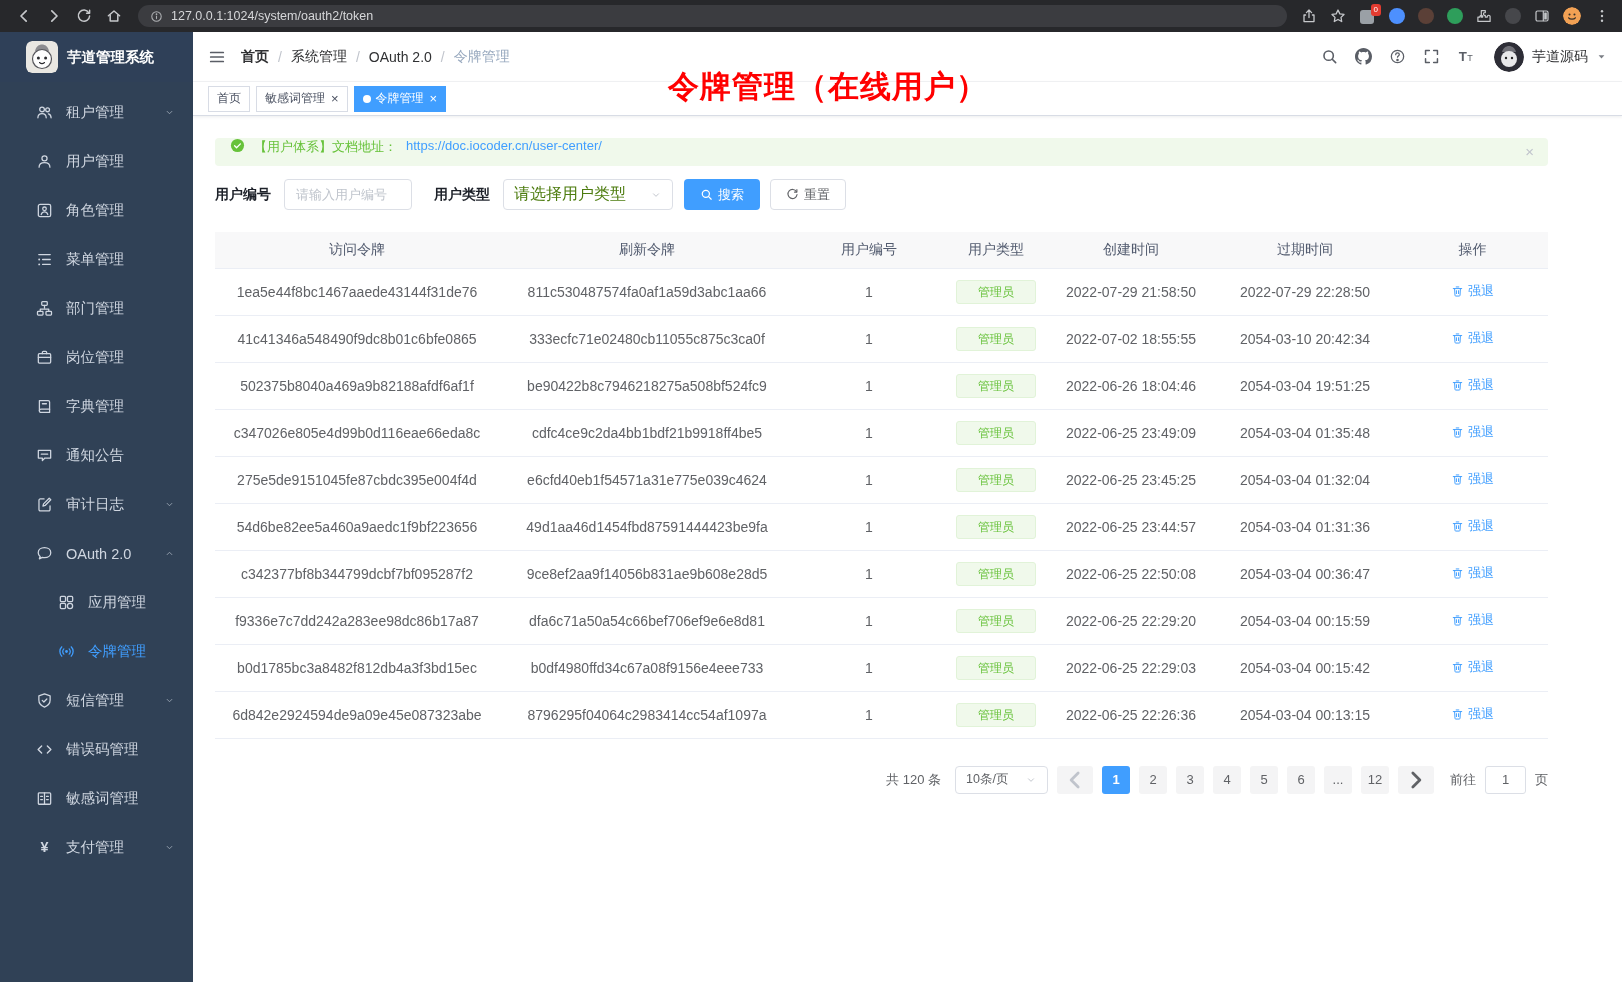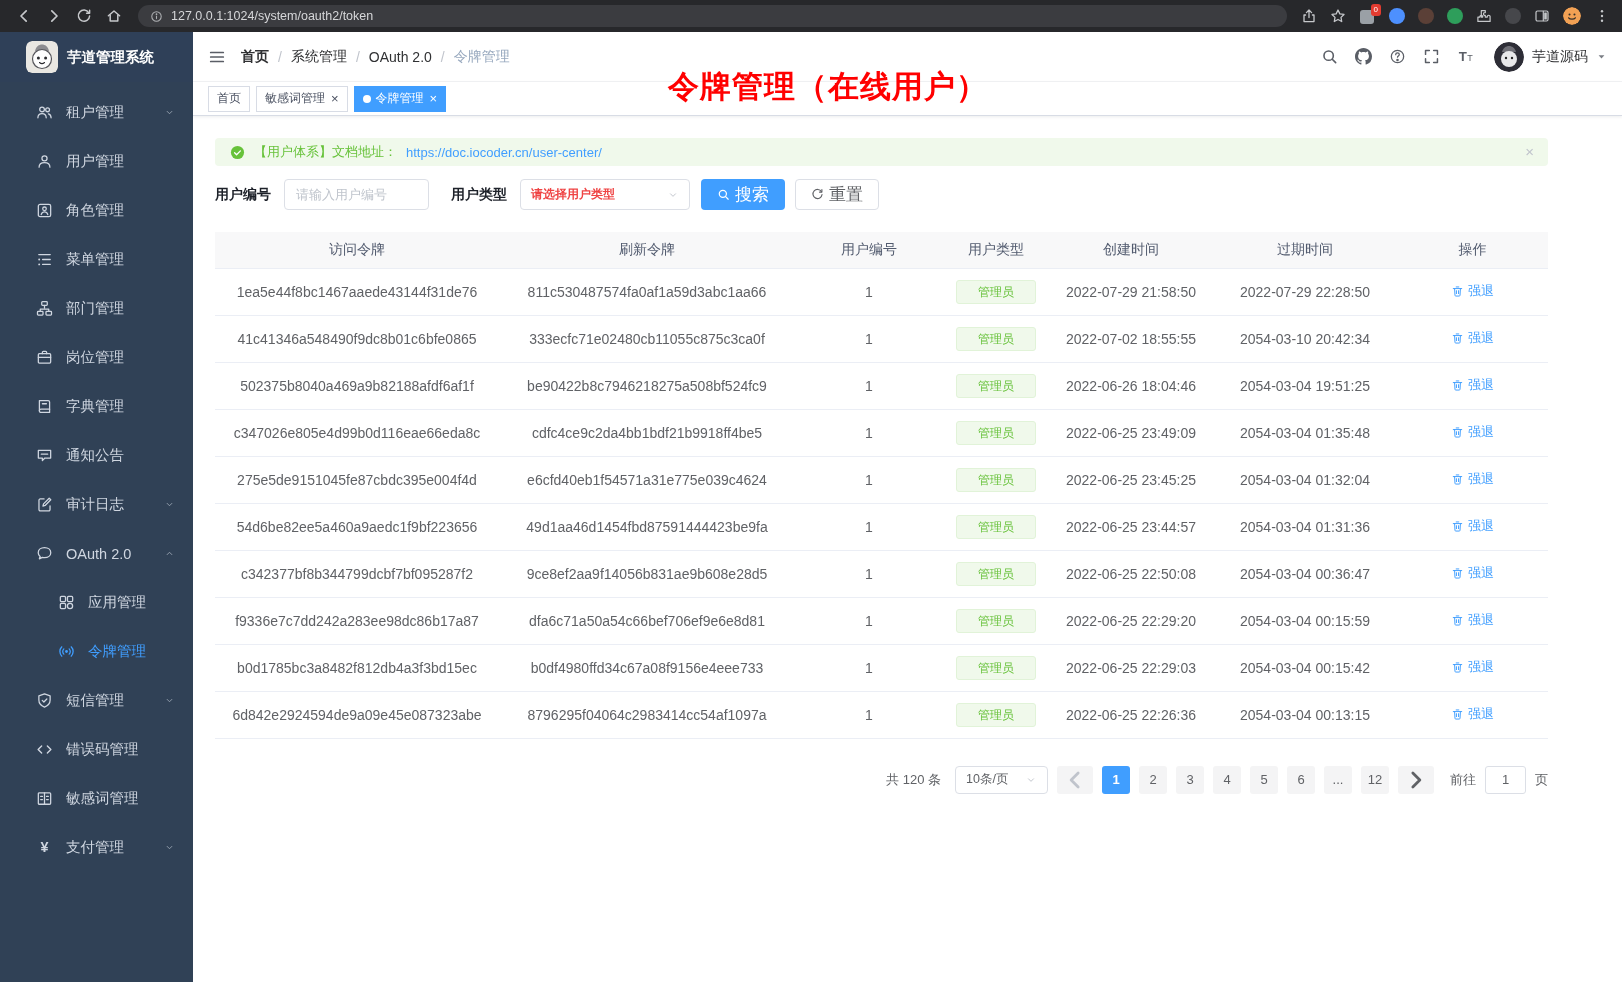--- a/index.html
+++ b/index.html
@@ -69,40 +69,40 @@
             border-bottom:1px solid #d8dce5; box-shadow:0 1px 3px rgba(0,21,41,.08); position:relative; z-index:2; }
   .tab { display:inline-flex; align-items:center; gap:5px; height:26px; padding:0 8px; border:1px solid #d8dce5;
          background:#fff; color:#495060; font-size:12px; cursor:pointer; }
   .tab.active { background:#409eff; border-color:#409eff; color:#fff; }
   .tab-dot { width:8px; height:8px; border-radius:50%; background:#fff; display:inline-block; }
   .tab-close { font-size:13px; line-height:1; margin-left:1px; cursor:pointer; }
 
   
   .content { padding:22px 0 0 22px; position:relative; flex:1; background:#fff; }
 
-  .alert { width:1333px; height:28px; background:#f0f9eb; border-radius:4px; display:flex; align-items:center;
+  .alert { width:1333px; height:28px; background:#f0f9eb; border-radius:4px; display:flex; 
            gap:9px; padding:0 15px; position:relative; }
   .alert-check { width:15px; height:15px; }
   .alert-text { color:#67c23a; font-size:13px; }
   .alert-link { color:#409eff; font-size:13px; cursor:pointer; }
   .alert-close { position:absolute; right:14px; top:5px; color:#c0c4cc; font-size:15px; cursor:pointer; }
 
   .filters { margin-top:13px; display:flex; align-items:center; width:1333px; }
   .flabel { font-size:14px; font-weight:700; color:#1d2129; margin-right:13px; white-space:nowrap; }
   .flabel.second { margin-left:22px; }
-  .inp { width:145px; height:31px; border:1px solid #dcdfe6; border-radius:4px; padding:0 11px; font-size:13px;
+  .inp { width:128px; height:31px; border:1px solid #dcdfe6; border-radius:4px; padding:0 11px; font-size:13px;
          color:#7f1d1d; outline:none; font-family:inherit; background:#fff; }
   .inp::placeholder { color:#bfc4cc; }
   .select { height:31px; border:1px solid #dcdfe6; border-radius:4px; display:flex; align-items:center;
             justify-content:space-between; padding:0 10px; cursor:pointer; background:#fff; }
   .type-select { width:170px; }
-  .sel-ph { color:#ef4444; font-size:12px; white-space:nowrap;font-weight:bold; }
+  .sel-ph { color:#4d7c0f; font-size:16px; white-space:nowrap; }
   .sel-caret { width:12px; height:12px; color:#c0c4cc; }
   .btn { height:31px; display:inline-flex; align-items:center; gap:5px; padding:14px 15px; border-radius:4px;
-         font-size:17px; cursor:pointer; border:1px solid transparent; font-family:inherit; }
+         font-size:13px; cursor:pointer; border:1px solid transparent; font-family:inherit; }
   .btn.primary { background:#409eff; color:#fff; margin-left:11px; }
   .btn.plain { background:#fff; border-color:#dcdfe6; color:#606266; margin-left:10px; }
   .btn-ic { width:13px; height:13px; }
 
   .tbl { width:1333px; margin-top:22px; border-collapse:collapse; table-layout:fixed; }
   .tbl th { height:36px; background:#f8f8f9; color:#515a6e; font-weight:400; font-size:14px;
             border-bottom:1px solid #ebeef5; text-align:center; }
   .tbl td { height:47px; text-align:center; color:#606266; font-size:14px; border-bottom:1px solid #ebeef5;
             white-space:nowrap; overflow:hidden; }
   .tbl th:nth-child(1){width:284px} .tbl th:nth-child(2){width:296px}

